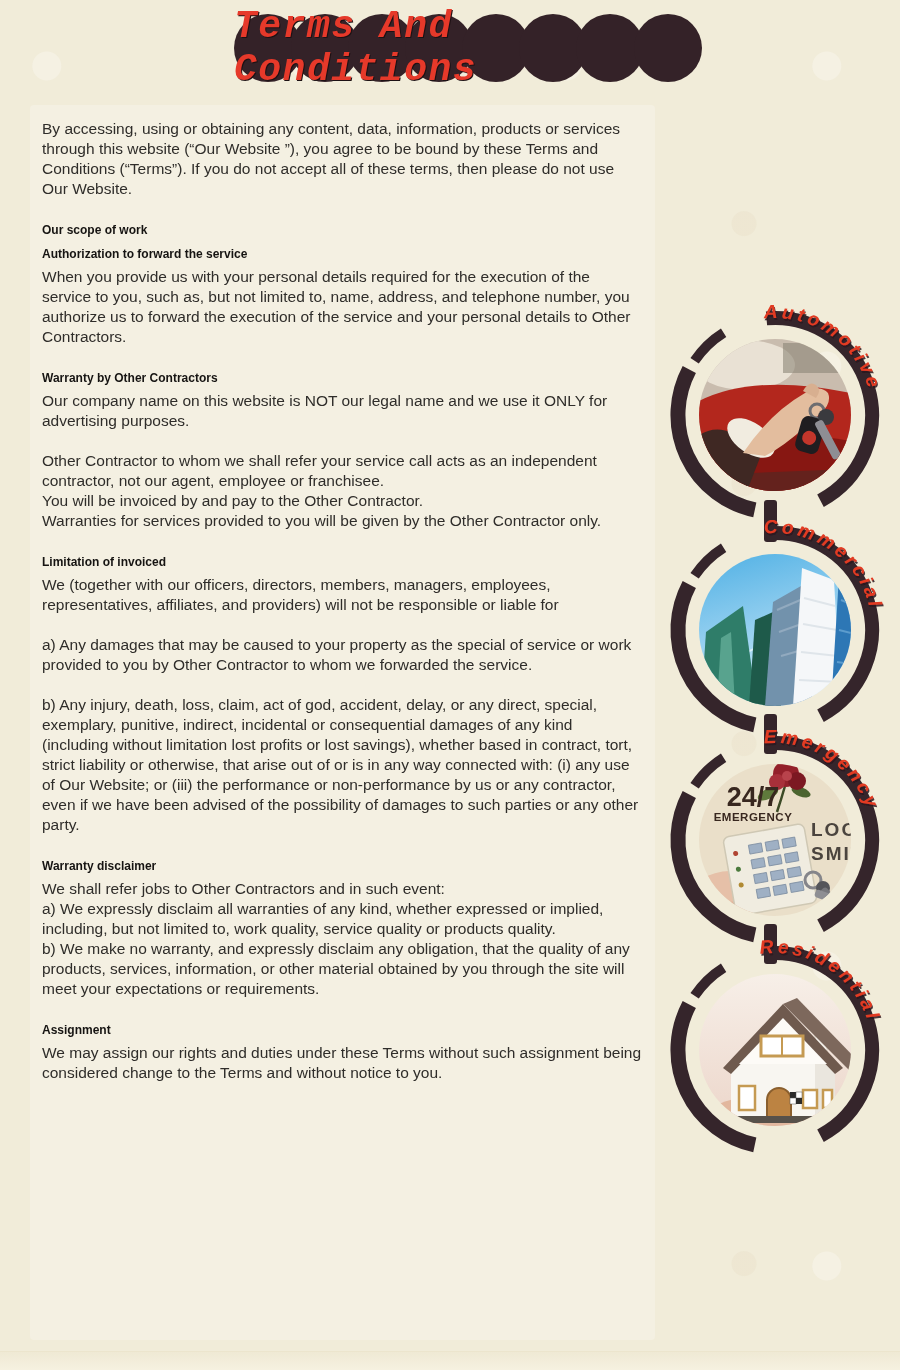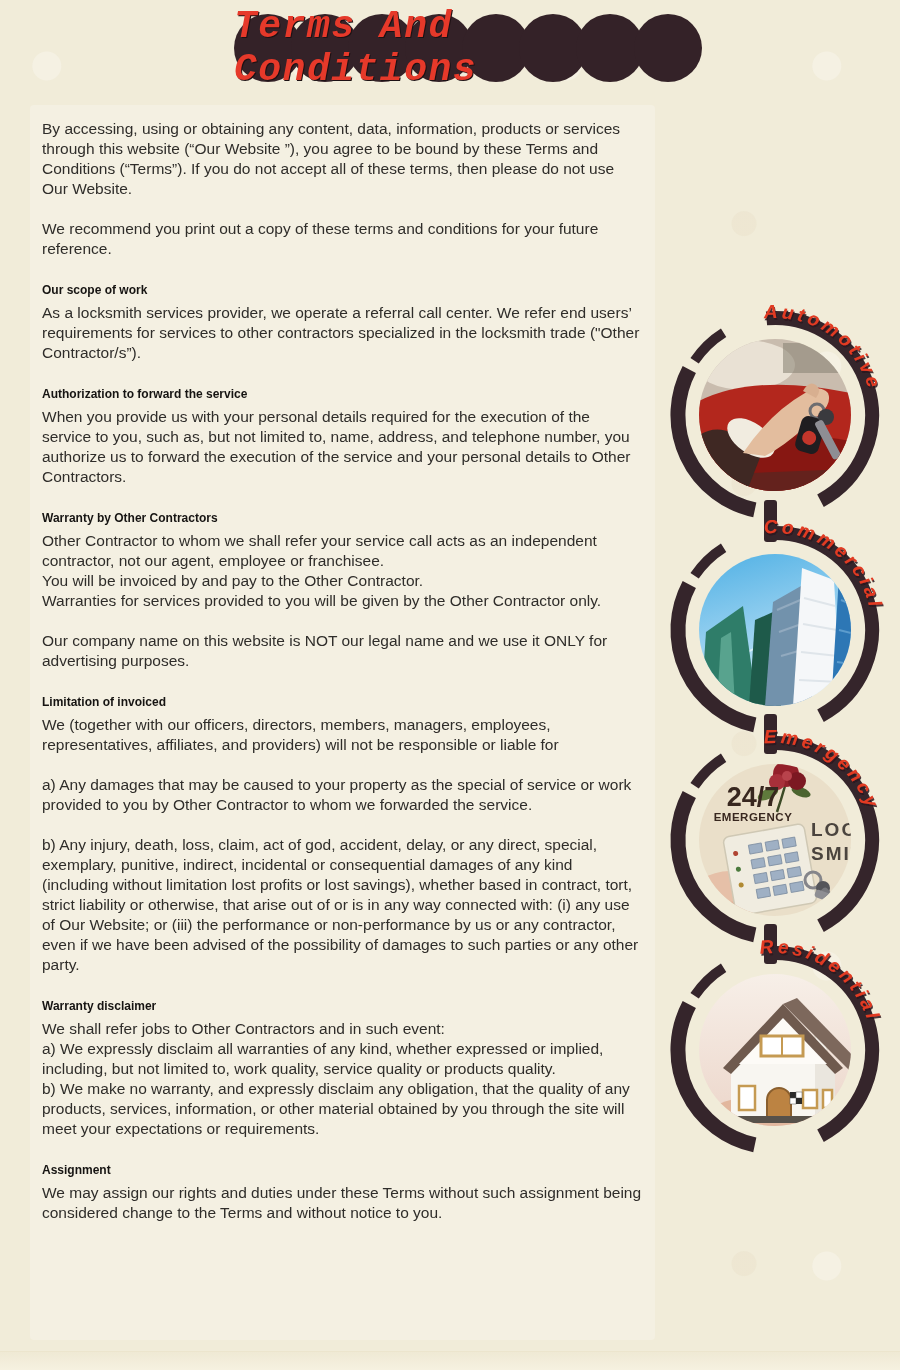--- a/index.html
+++ b/index.html
@@ -61,33 +61,31 @@
           <circle cx="319" cy="34" r="34"></circle>
         <circle cx="376" cy="34" r="34"></circle>
           <circle cx="434" cy="34" r="34"></circle>
       </g>
     </svg>
     <div class="cloud-title">Terms And Conditions</div>
   </div>
 
   <div class="panel">
     <p class="para">By accessing, using or obtaining any content, data, information, products or services through this website (“Our Website ”), you agree to be bound by these Terms and Conditions (“Terms”). If you do not accept all of these terms, then please do not use Our Website.</p>
-    <p class="para">We recommend you print out a copy of these terms and conditions for your future reference.</p>
 
     <h2 class="sec-h">Our scope of work</h2>
-    <p class="para">As a locksmith services provider, we operate a referral call center. We refer end users’ requirements for services to other contractors specialized in the locksmith trade ("Other Contractor/s”).</p>
 
     <h2 class="sec-h">Authorization to forward the service</h2>
     <p class="para">When you provide us with your personal details required for the execution of the service to you, such as, but not limited to, name, address, and telephone number, you authorize us to forward the execution of the service and your personal details to Other Contractors.</p>
 
     <h2 class="sec-h">Warranty by Other Contractors</h2>
+    <p class="para">Our company name on this website is NOT our legal name and we use it ONLY for advertising purposes.</p>
     <p class="para">Other Contractor to whom we shall refer your service call acts as an independent contractor, not our agent, employee or franchisee.
 You will be invoiced by and pay to the Other Contractor.
 Warranties for services provided to you will be given by the Other Contractor only.</p>
-    <p class="para">Our company name on this website is NOT our legal name and we use it ONLY for advertising purposes.</p>
 
     <h2 class="sec-h">Limitation of invoiced</h2>
     <p class="para">We (together with our officers, directors, members, managers, employees, representatives, affiliates, and providers) will not be responsible or liable for</p>
     <p class="para">a) Any damages that may be caused to your property as the special of service or work provided to you by Other Contractor to whom we forwarded the service.</p>
     <p class="para">b) Any injury, death, loss, claim, act of god, accident, delay, or any direct, special, exemplary, punitive, indirect, incidental or consequential damages of any kind (including without limitation lost profits or lost savings), whether based in contract, tort, strict liability or otherwise, that arise out of or is in any way connected with: (i) any use of Our Website; or (iii) the performance or non-performance by us or any contractor, even if we have been advised of the possibility of damages to such parties or any other party.</p>
 
     <h2 class="sec-h">Warranty disclaimer</h2>
     <p class="para">We shall refer jobs to Other Contractors and in such event:
 a) We expressly disclaim all warranties of any kind, whether expressed or implied, including, but not limited to, work quality, service quality or products quality.
 b) We make no warranty, and expressly disclaim any obligation, that the quality of any products, services, information, or other material obtained by you through the site will meet your expectations or requirements.</p>

